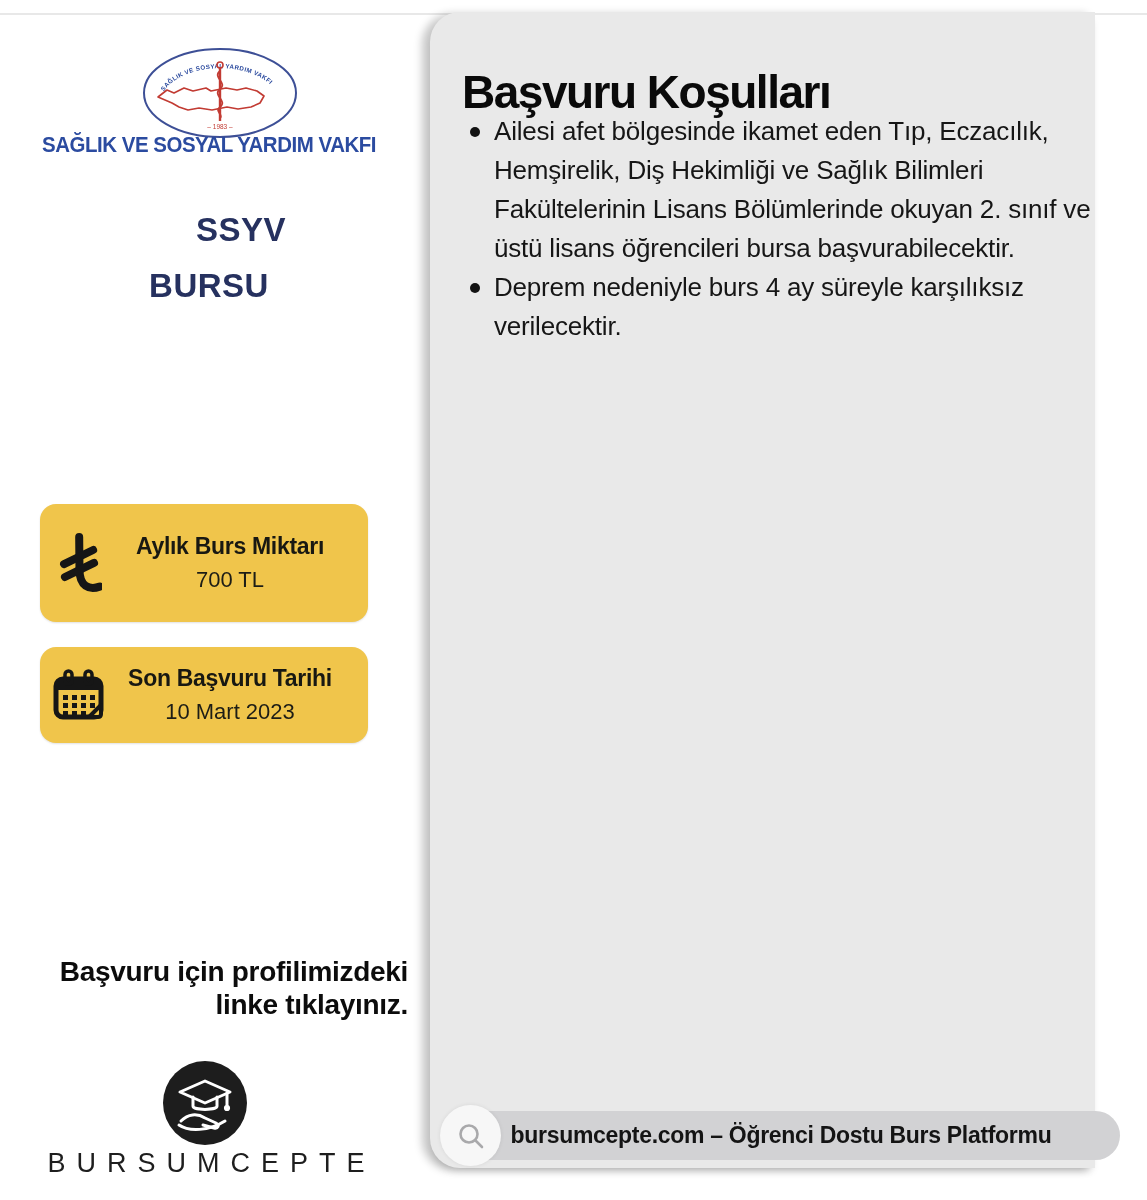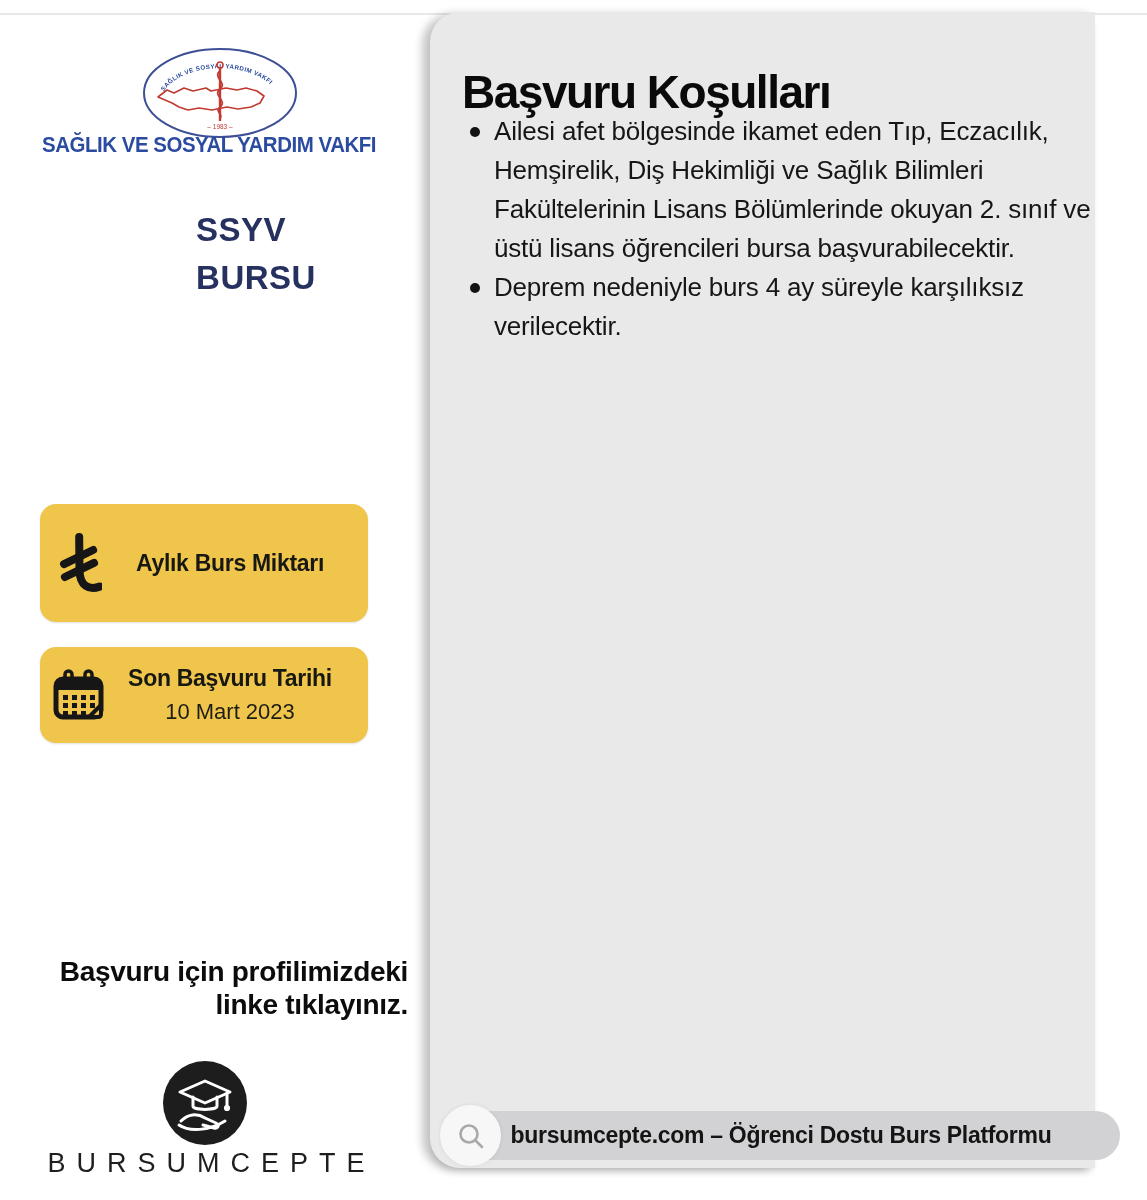--- a/index.html
+++ b/index.html
@@ -12,21 +12,21 @@
   
   .sidebar{position:absolute;left:0;top:15px;width:418px;height:1153px;background:#ffffff;}
   .org-logo{position:absolute;left:140px;top:30px;width:160px;height:96px;}
   .org-name{
     position:absolute;left:0;top:117px;width:418px;text-align:center;
     font-weight:bold;font-size:22px;color:#2b4ba0;letter-spacing:-.5px;
     transform:scaleX(.93);transform-origin:center;white-space:nowrap;
   }
   .ssyv-line{position:absolute;left:0;width:418px;text-align:center;font-weight:bold;
     font-size:33px;color:#26315f;letter-spacing:.5px;}
-  .ssyv-1{top:196px;padding-left:32px;} .ssyv-2{top:244px;padding-left:47px;}
+  .ssyv-1{top:196px;padding-left:32px;} .ssyv-2{top:252px;}
 
   .info-card{
     position:absolute;left:40px;width:328px;background:#f0c54b;border-radius:16px;
     display:flex;align-items:center;box-shadow:0 1px 2px rgba(0,0,0,.12);
   }
   .card-1{top:489px;height:118px;}
   .card-2{top:632px;height:96px;}
   .card-icon{flex:0 0 78px;display:flex;align-items:center;justify-content:center;}
   .card-text{flex:1;text-align:center;padding-right:26px;}
   .card-label{font-weight:bold;font-size:23px;color:#181812;letter-spacing:-.3px;}
@@ -105,20 +105,21 @@
       <svg width="46" height="62" viewBox="0 0 46 62" aria-hidden="true">
         <g stroke="#161616" stroke-width="8" fill="none" stroke-linecap="round" transform="rotate(-4 23 31)">
           <path d="M25 5 L23 38 C22 54 31 59 42 56"></path>
           <path d="M8 31 L38 19"></path>
           <path d="M8 44 L38 32"></path>
         </g>
       </svg>
     </div>
     <div class="card-text">
       <div class="card-label">Aylık Burs Miktarı</div>
+      <div class="card-value">700 TL</div>
     </div>
   </div>
 
   <div class="info-card card-2">
     <div class="card-icon">
       <svg width="54" height="54" viewBox="0 0 54 54" aria-hidden="true">
         <rect x="4" y="11" width="45" height="38" rx="7" fill="none" stroke="#161616" stroke-width="5"></rect>
         <rect x="6" y="13" width="41" height="9" fill="#161616"></rect>
         <rect x="13" y="3" width="7" height="13" rx="3.5" fill="none" stroke="#161616" stroke-width="3.5"></rect>
         <rect x="33" y="3" width="7" height="13" rx="3.5" fill="none" stroke="#161616" stroke-width="3.5"></rect>

